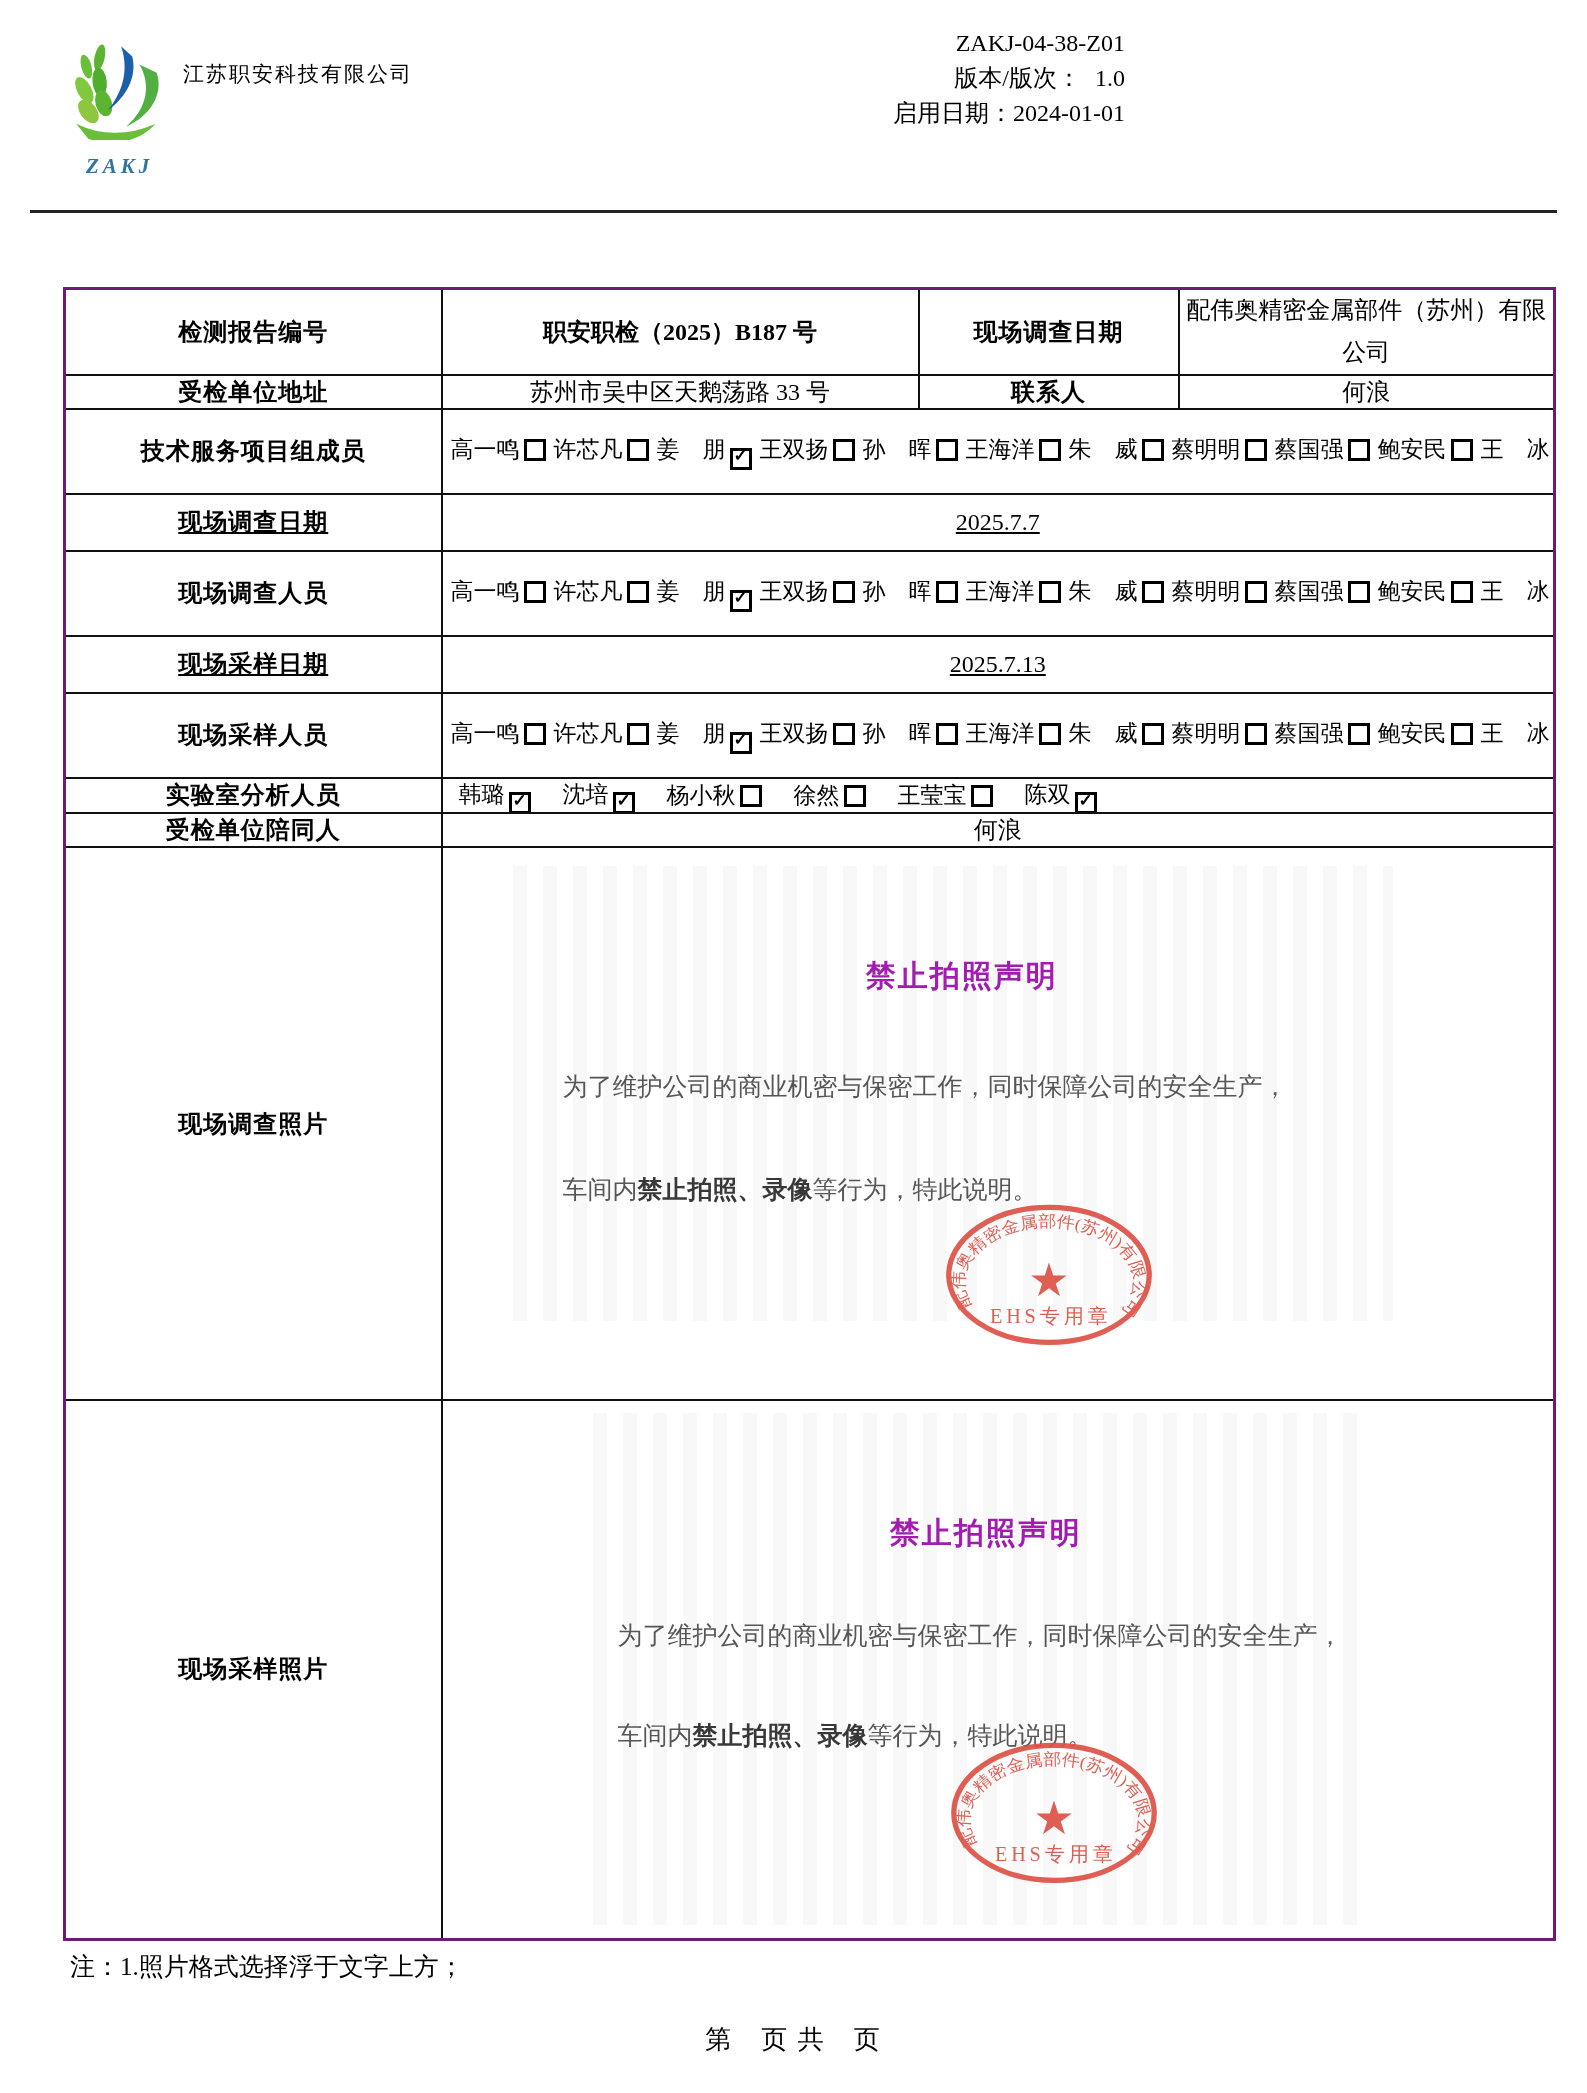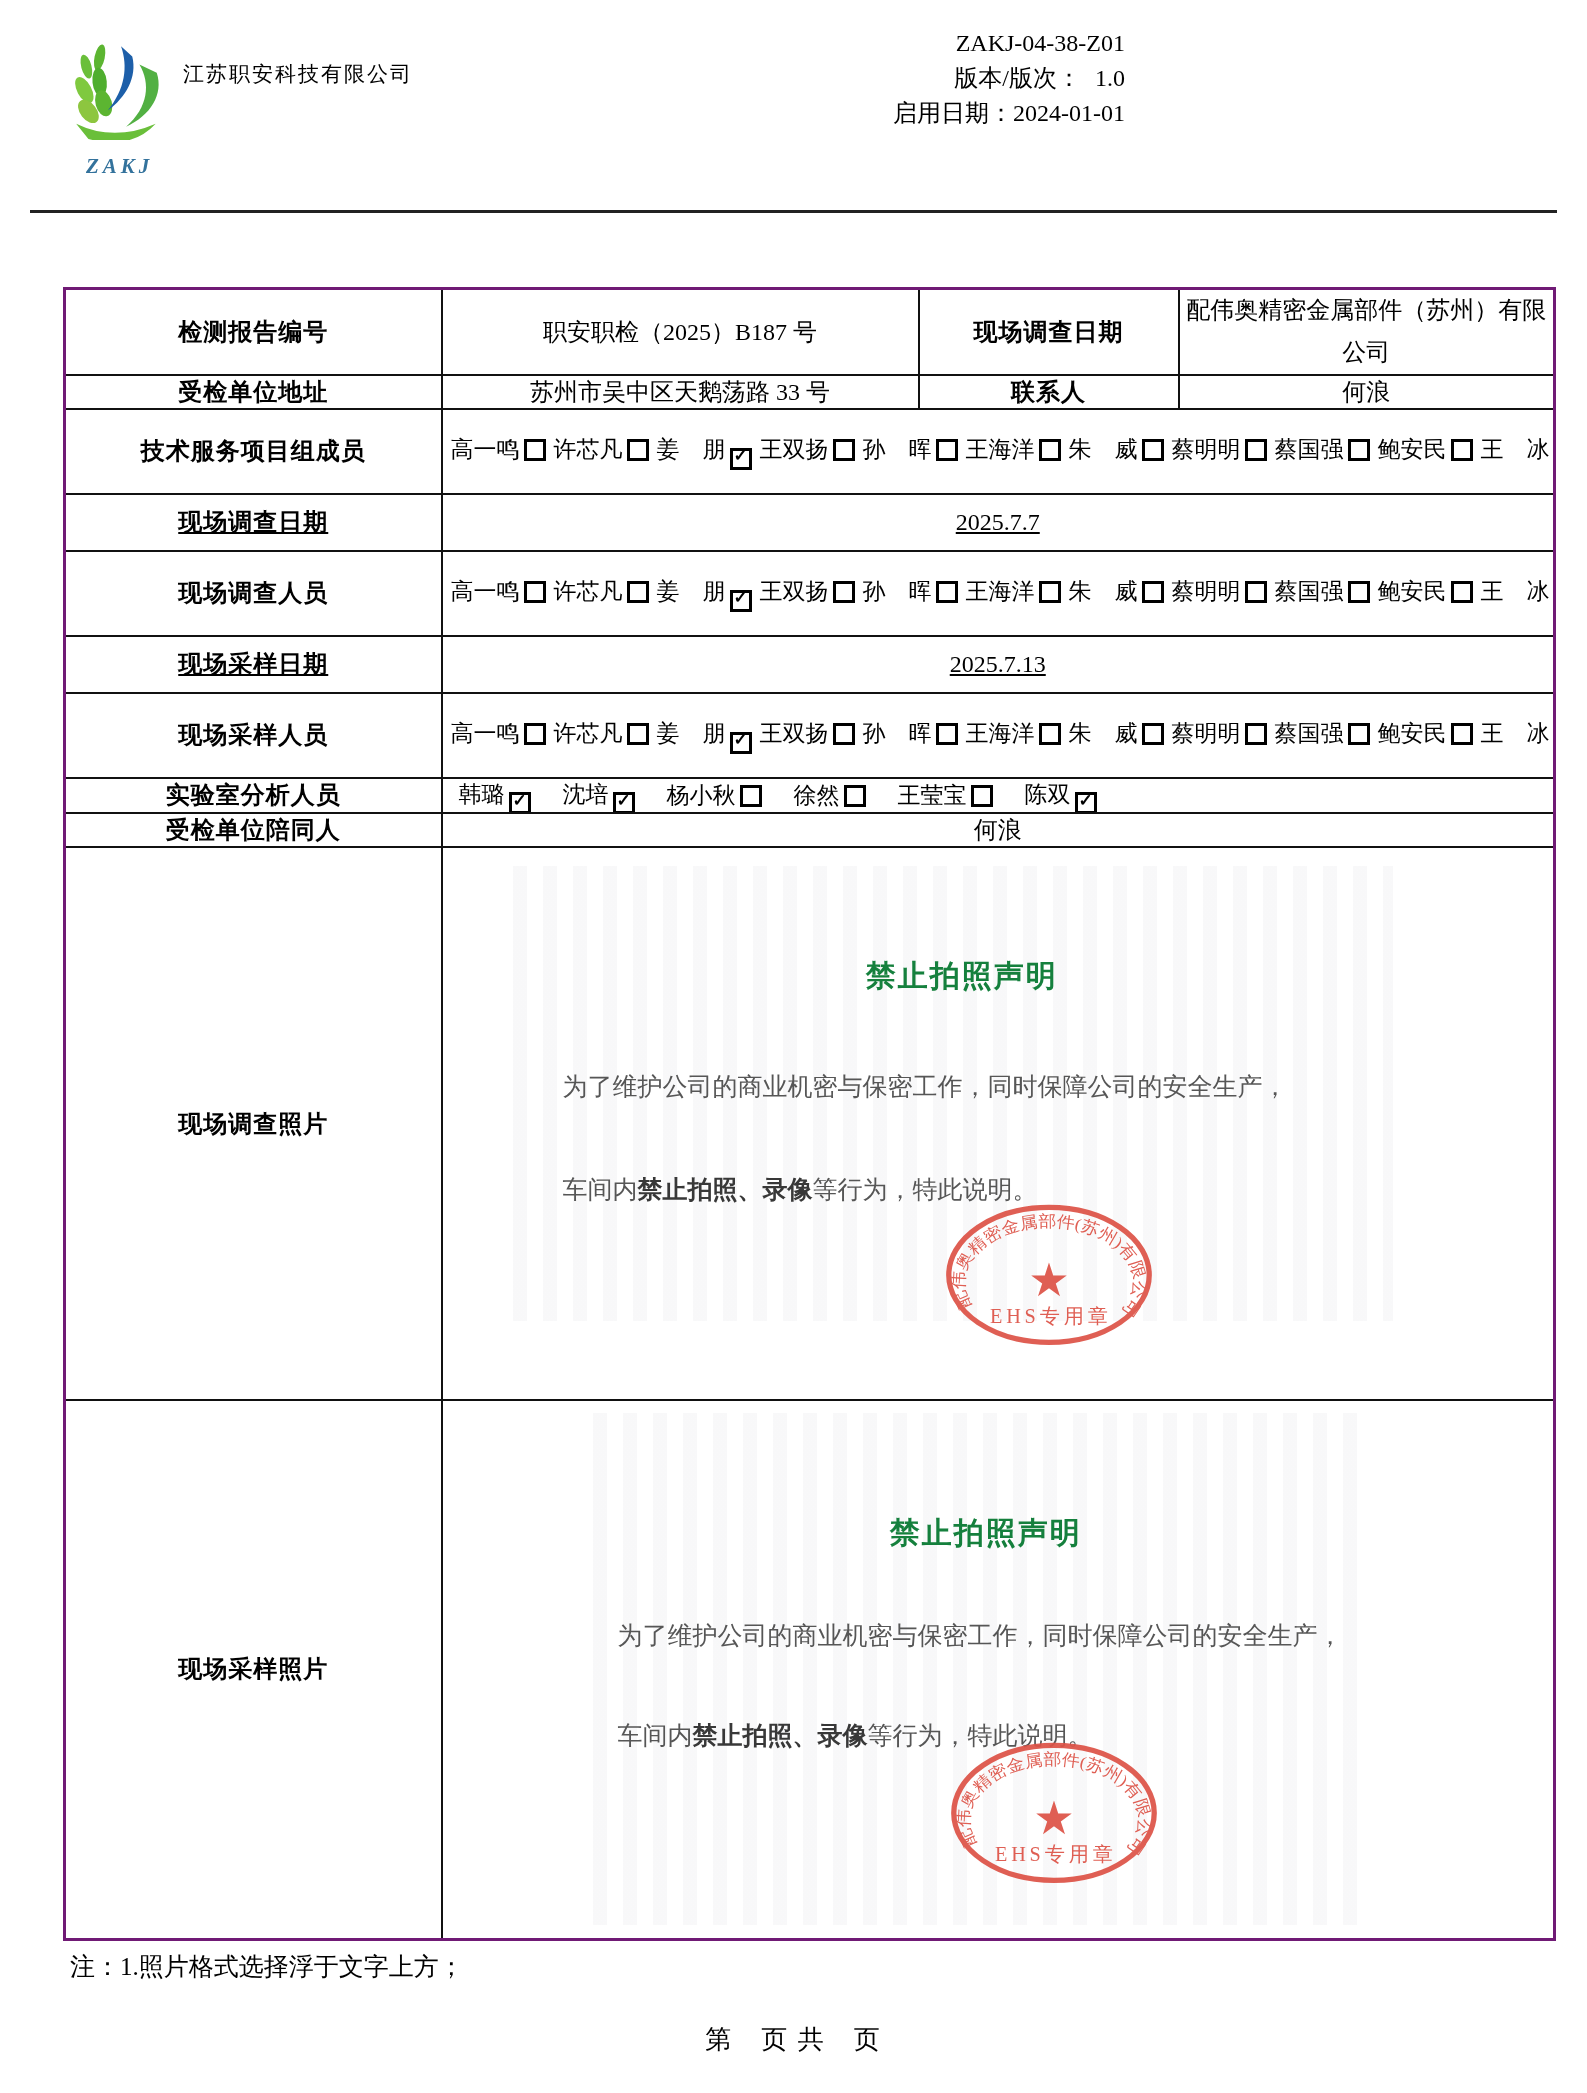--- a/index.html
+++ b/index.html
@@ -16,40 +16,40 @@
   .doc-meta .val{margin-left:14px;}
   .header-rule{position:absolute;left:30px;right:30px;top:210px;height:3px;background:#222;}
   .doc-title{position:absolute;left:0;right:66px;top:158px;text-align:center;
     font-size:40px;font-weight:bold;letter-spacing:3px;}
   
   table.main{position:absolute;left:63px;top:287px;width:1490px;border-collapse:collapse;
     table-layout:fixed;border:3px solid #701a75;}
   table.main td{border:2px solid #111;text-align:center;vertical-align:middle;
     font-size:24px;padding:0;overflow:hidden;}
   td.lbl{font-weight:bold;letter-spacing:1px;}
-  td.left{text-align:left;padding-left:18px;font-weight:normal;}
+  td.left{text-align:left;padding-left:18px;font-weight:bold;}
   td.unit-name{padding:0 34px;line-height:1.72;}
   tr.h86{height:86px;} tr.h85{height:85px;} tr.h43{height:57px;text-decoration:underline;} tr.h42{height:28px;}
   tr.hph1{height:553px;} tr.hph2{height:539px;}
   
   td.members{padding:0 8px;}
   .mwrap{display:flex;flex-direction:row;justify-content:space-evenly;height:100%;}
   .mline{display:flex;}
   .member{flex:1 1 0;text-align:left;padding-left:8px;white-space:nowrap;font-size:23px;}
   .labline{display:flex;gap:32px;padding-left:16px;align-items:center;}
   .labline .member{flex:0 0 auto;padding-left:0;}
   .cb{display:inline-flex;align-items:center;justify-content:center;
     width:16px;height:16px;border:3px solid #000;margin-left:4px;vertical-align:-2px;
     font-size:17px;font-weight:bold;line-height:1;transform:translateY(2px);}
   .cb.checked::after{content:"✓";margin-top:-6px;}
   
   td.photo{position:relative;vertical-align:top;}
   .scan{position:absolute;background:
     repeating-linear-gradient(90deg,rgba(60,60,90,0.035) 0 14px,rgba(60,60,90,0) 14px 30px);}
-  .ph-title{position:absolute;color:#15803d;font-size:30px;
+  .ph-title{position:absolute;color:#a21caf;font-size:30px;
     font-weight:bold;letter-spacing:2px;}
   .ph-line{position:absolute;font-size:25px;color:#565656;white-space:nowrap;}
   .ph-line b{color:#383838;}
   .stamp{position:absolute;width:212px;height:148px;opacity:0.92;}
   .note{position:absolute;left:70px;top:1950px;font-size:25px;}
   .pg-footer{position:absolute;left:0;right:0;top:2022px;text-align:center;font-size:26px;letter-spacing:2px;}
 </style>
 </head>
 <body>
 

